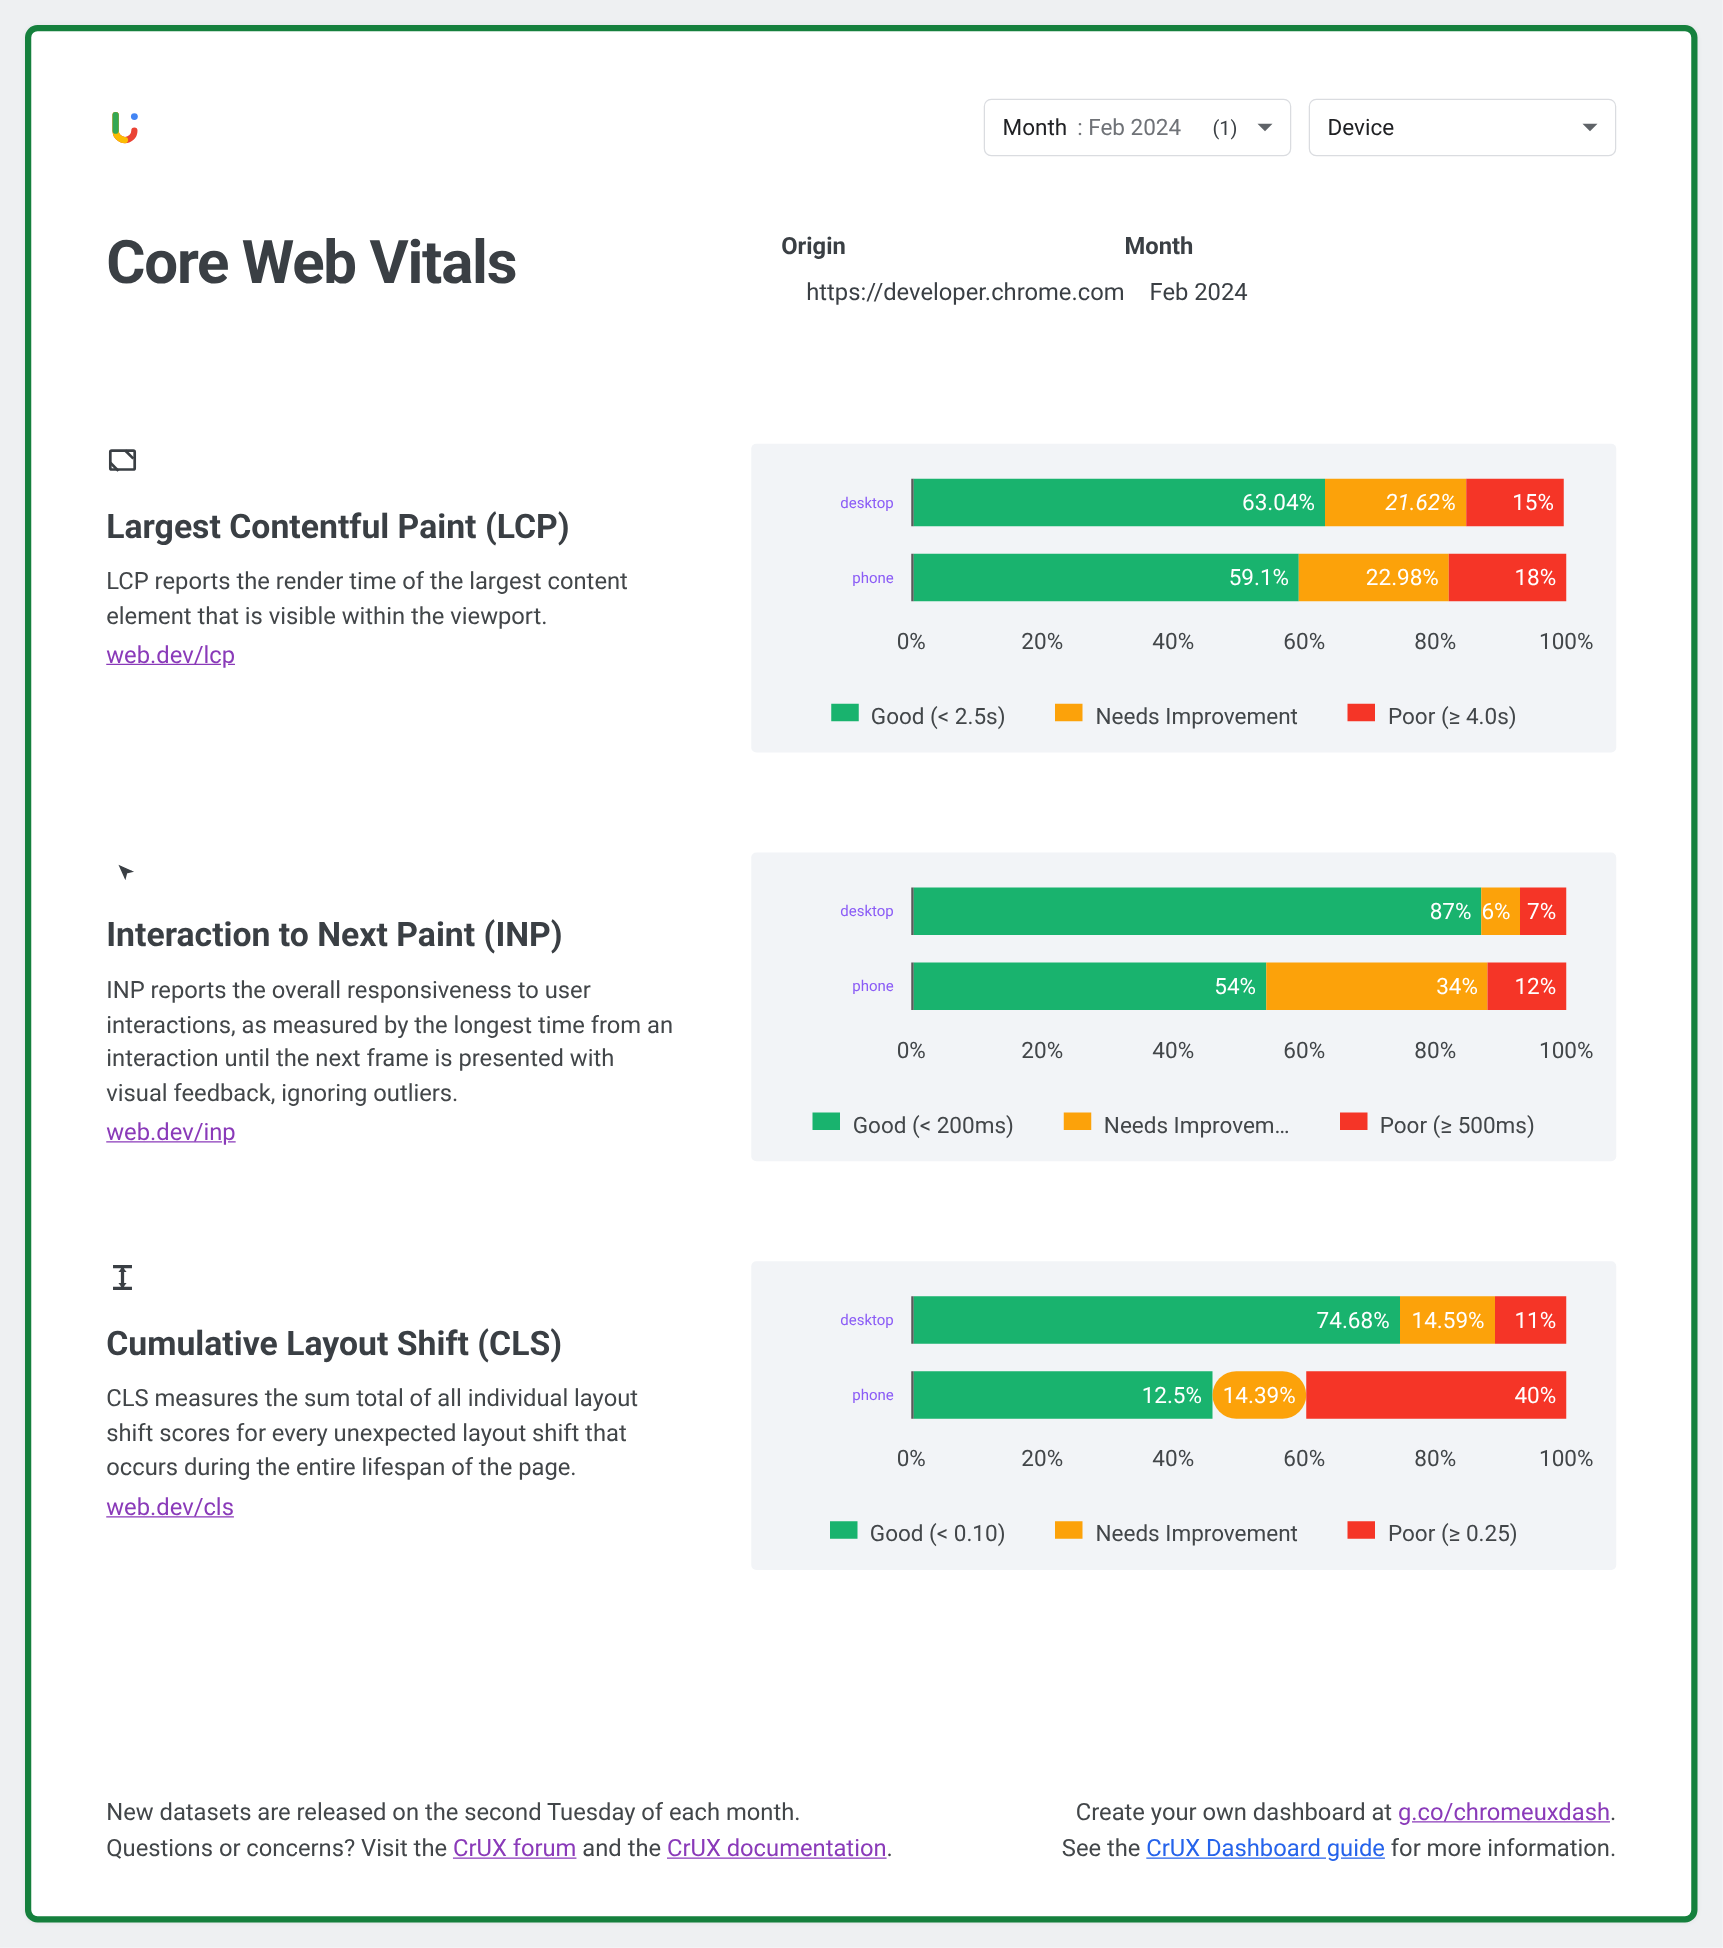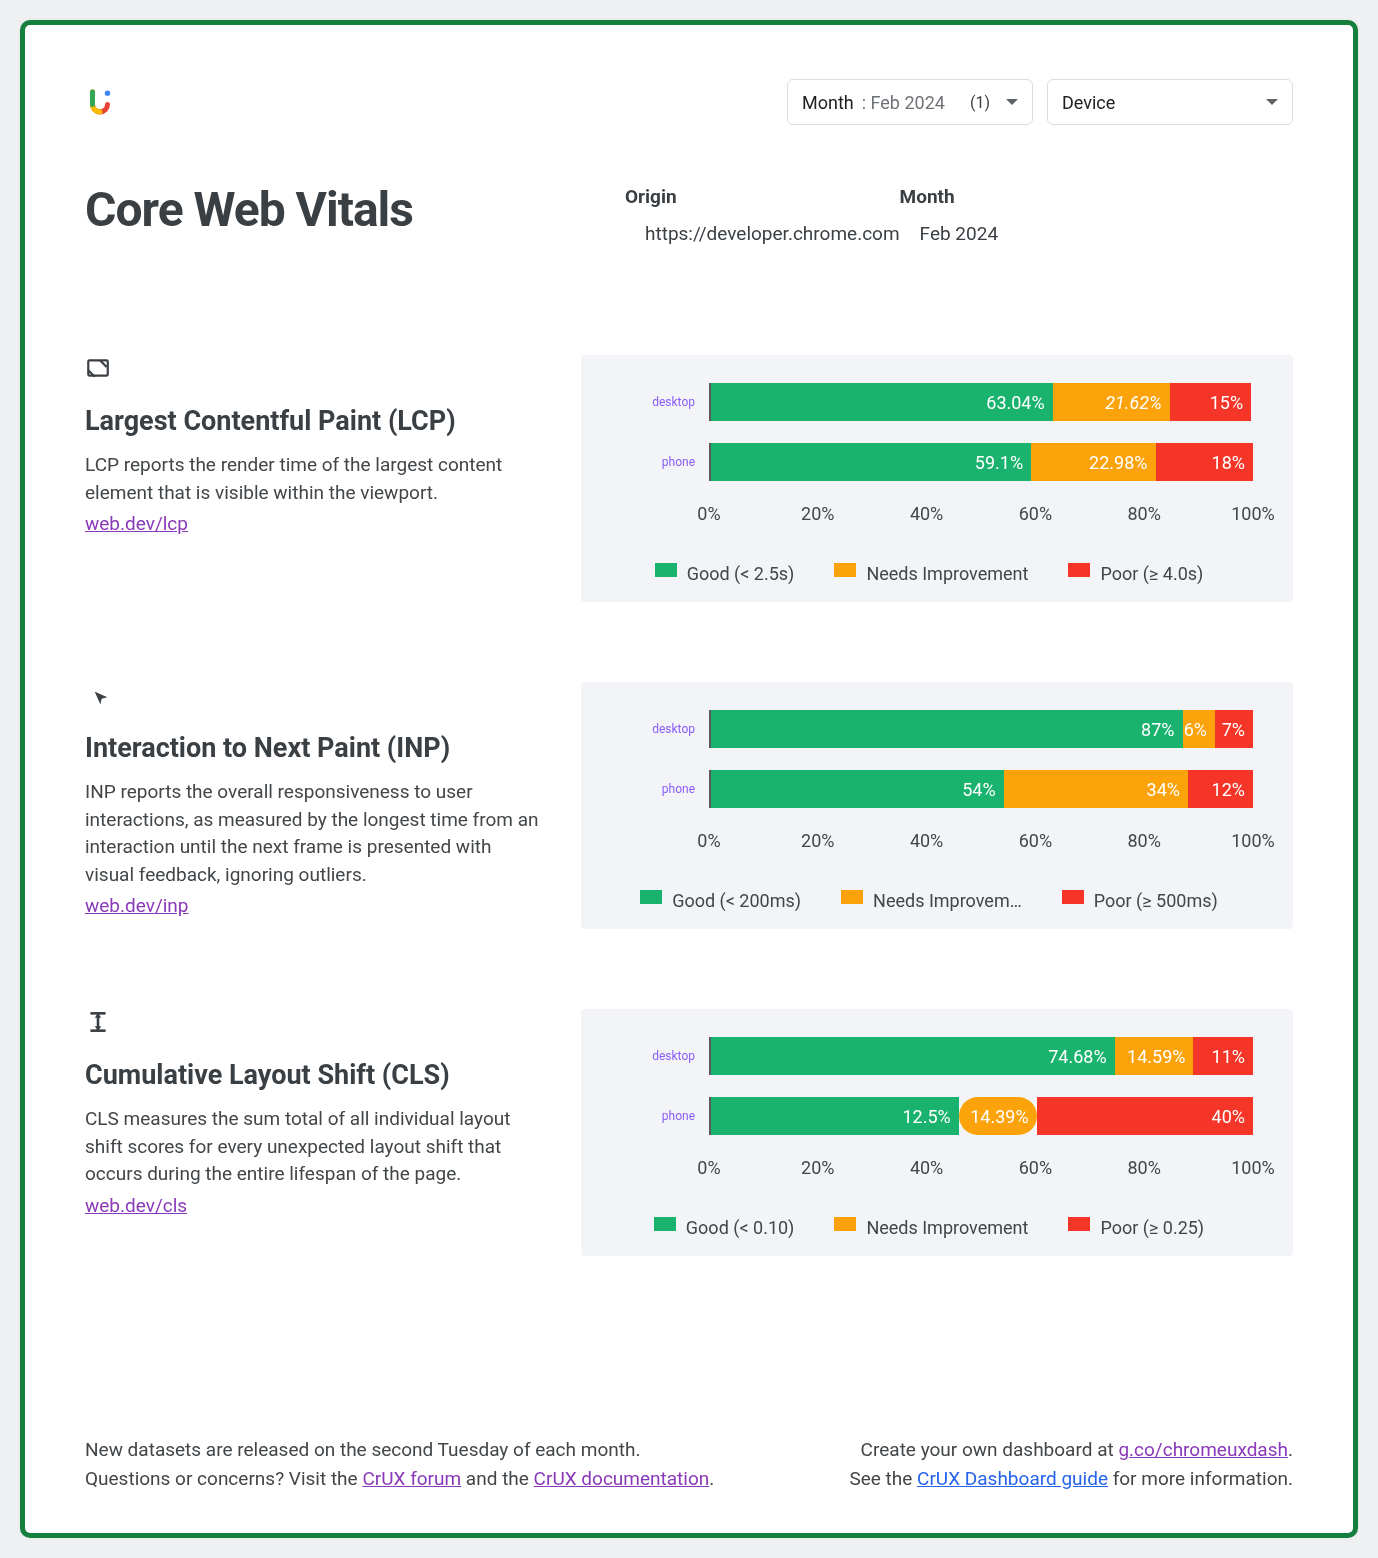--- a/index.html
+++ b/index.html
@@ -29,21 +29,21 @@
   .chev{width:0;height:0;border-left:6px solid transparent;border-right:6px solid transparent;
         border-top:6px solid #5f6368;margin-left:8px;}
   
   .header{display:flex;margin-top:56px;gap:40px;}
   .title{font-size:48px;font-weight:700;color:#3a3f44;letter-spacing:-1px;flex:0 0 500px;}
   .meta{display:flex;margin-top:4px;font-size:19px;}
   .meta .k{font-weight:700;color:#3a3f44;margin-bottom:14px;}
   .meta .v{color:#3a3f44;margin-left:20px;}
   
   .metrics{margin-top:110px;display:flex;flex-direction:column;gap:80px;flex:1;}
-  .metric{display:flex;gap:36px;}
+  .metric{display:flex;gap:56px;}
   .explain{flex:0 0 460px;}
   .micon{font-size:24px;color:#3a3f44;margin-bottom:18px;}
   .mtitle{font-size:27px;font-weight:700;color:#3a3f44;margin-bottom:14px;}
   .mdesc{font-size:19px;color:#424649;line-height:1.45;margin-bottom:6px;}
   .mlink{font-size:19px;color:var(--link);text-decoration:underline;cursor:pointer;}
   
   .chart{flex:1;background:var(--light);border-radius:4px;padding:28px 40px 18px 24px;}
   .row{display:flex;align-items:center;height:38px;margin-bottom:22px;}
   .row .cat{width:90px;text-align:right;font-size:12px;color:#8b5cf6;padding-right:14px;}
   .track{flex:1;position:relative;height:38px;display:flex;border-left:2px solid #333c;}

